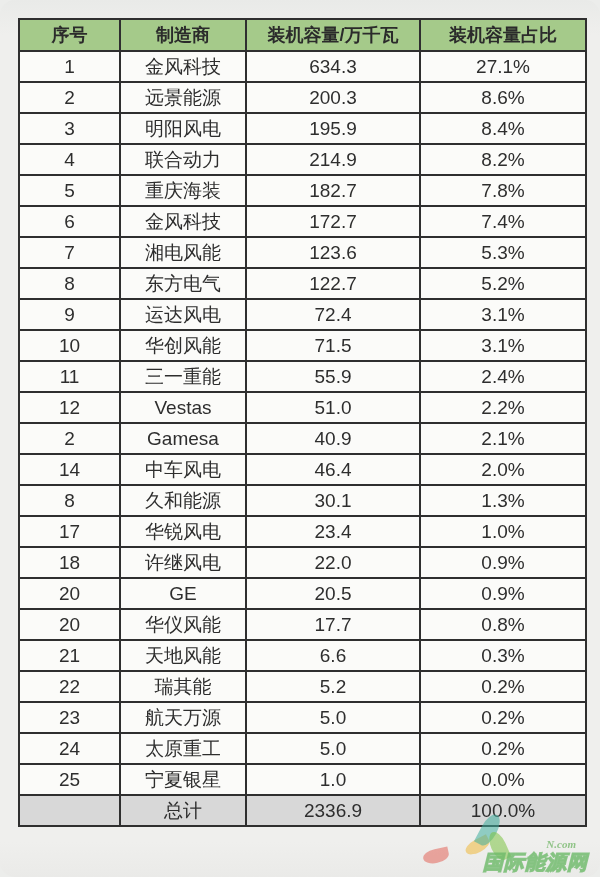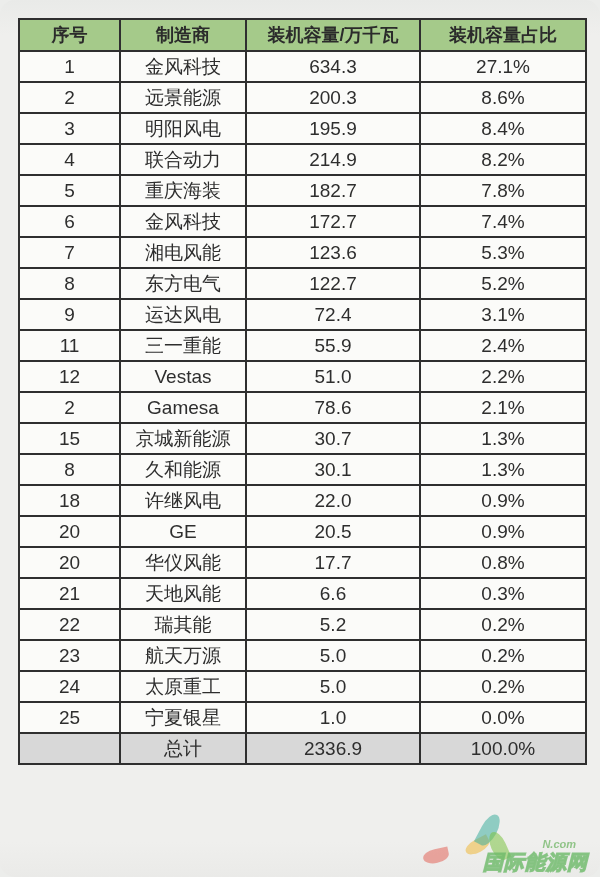--- a/index.html
+++ b/index.html
@@ -62,20 +62,21 @@
   }
   
   .watermark {
     position: absolute;
     right: 0;
     bottom: 0;
     width: 185px;
     height: 66px;
     z-index: 5;
     pointer-events: none;
+    font-family: Liberation Serif, serif;
   }
   .wm-site {
     position: absolute;
     right: 12px;
     bottom: 1px;
     font-size: 20px;
     font-weight: bold;
     letter-spacing: 1px;
     color: rgba(133, 199, 125, 0.35);
     -webkit-text-stroke: 1.3px rgba(110, 186, 105, 0.75);
@@ -203,48 +204,60 @@
         <td>122.7</td>
         <td>5.2%</td>
       </tr>
         <tr>
         <td>9</td>
         <td>运达风电</td>
         <td>72.4</td>
         <td>3.1%</td>
       </tr>
         <tr>
+        <td>10</td>
+        <td>华创风能</td>
+        <td>71.5</td>
+        <td>3.1%</td>
+      </tr>
+        <tr>
         <td>11</td>
         <td>三一重能</td>
         <td>55.9</td>
         <td>2.4%</td>
       </tr>
         <tr>
         <td>12</td>
         <td>Vestas</td>
         <td>51.0</td>
         <td>2.2%</td>
       </tr>
         <tr>
         <td>2</td>
         <td>Gamesa</td>
-        <td>78.6</td>
+        <td>40.9</td>
         <td>2.1%</td>
       </tr>
         <tr>
-        <td>15</td>
-        <td>京城新能源</td>
-        <td>30.7</td>
-        <td>1.3%</td>
+        <td>14</td>
+        <td>中车风电</td>
+        <td>46.4</td>
+        <td>2.0%</td>
       </tr>
         <tr>
         <td>8</td>
         <td>久和能源</td>
         <td>30.1</td>
         <td>1.3%</td>
+      </tr>
+        <tr>
+        <td>17</td>
+        <td>华锐风电</td>
+        <td>23.4</td>
+        <td>1.0%</td>
       </tr>
         <tr>
         <td>18</td>
         <td>许继风电</td>
         <td>22.0</td>
         <td>0.9%</td>
       </tr>
         <tr>
         <td>20</td>
         <td>GE</td>

